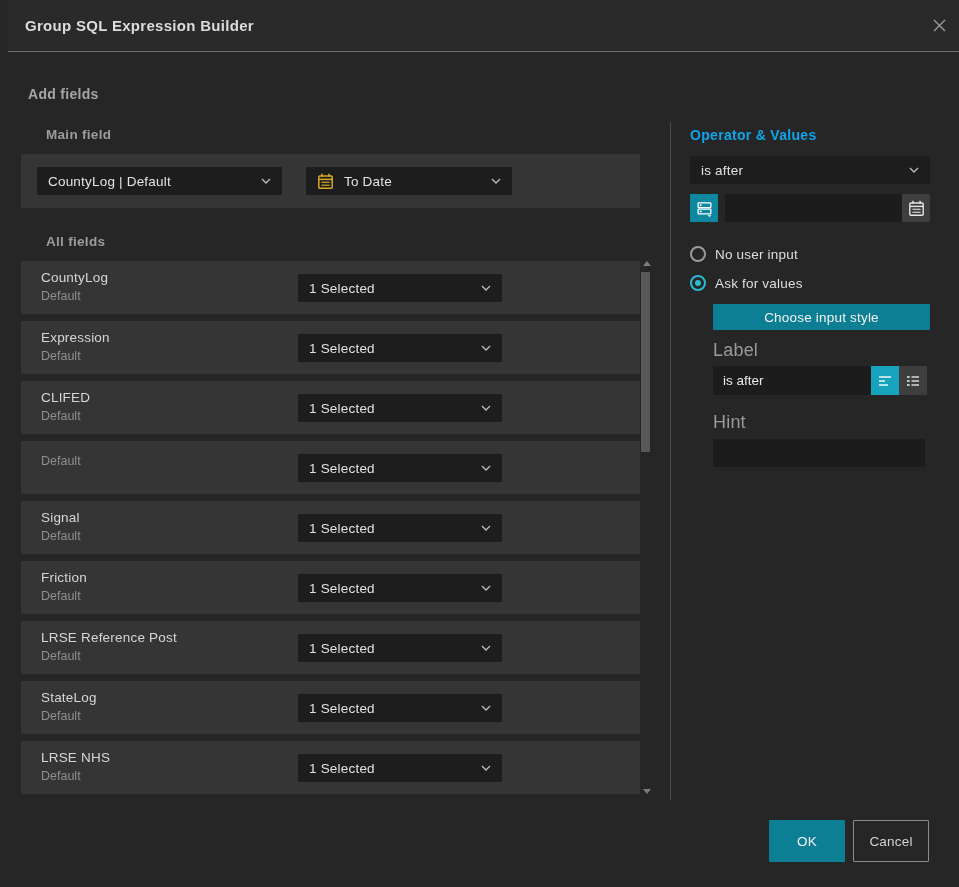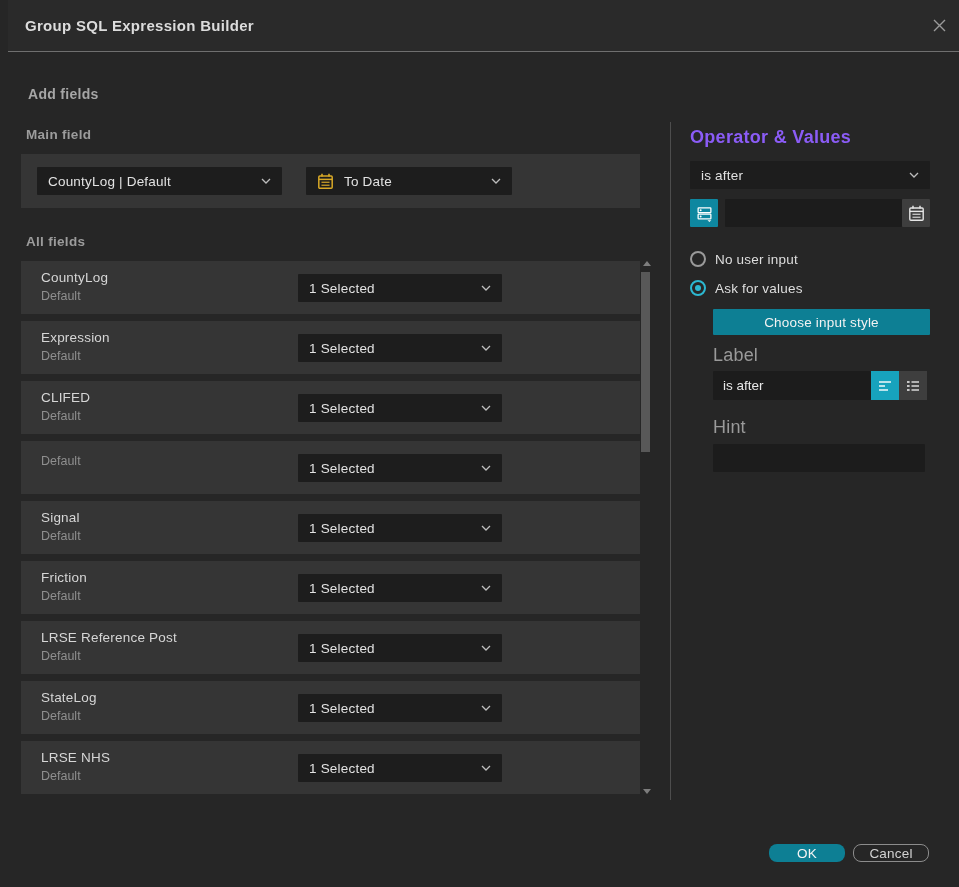--- a/index.html
+++ b/index.html
@@ -16,21 +16,21 @@
   .close-btn { width:22px; height:22px; display:flex; align-items:center; justify-content:center;
                cursor:pointer; }
 
   
   .h-addfields { position:absolute; left:28px; top:86px; font-size:14px; font-weight:bold;
                  color:#a6a6a6; letter-spacing:.3px; }
   .group-label { font-size:13.5px; font-weight:bold; color:#9c9c9c; letter-spacing:.3px; }
 
   
   .left-col { position:absolute; left:21px; top:127px; width:619px; }
-  .left-col .group-label { margin-left:5px; }
+  .left-col .group-label { margin-left:25px; }
   .main-panel { margin-top:12px; height:54px; background:#353535;
                 display:flex; align-items:center; padding-left:16px; gap:24px; }
 
   .select { background:#1d1d1d; height:28px; display:flex; align-items:center;
             justify-content:space-between; padding:0 11px; cursor:pointer; border-radius:1px; }
   .select .sel-text { font-size:13.5px; color:#e2e2e2; letter-spacing:.2px;
                       display:flex; align-items:center; gap:10px; }
   .sel-field  { width:245px; }
   .sel-date   { width:206px; }
   .sel-row    { width:204px; }
@@ -53,21 +53,21 @@
                  border-left:4px solid transparent; border-right:4px solid transparent;
                  border-top:5px solid #7d7d7d; }
   .sb-thumb { position:absolute; left:1px; top:19px; width:9px; height:180px; background:#585858; }
 
   
   .v-divider { position:absolute; left:670px; top:122px; height:678px; width:0;
                border-left:1px solid #4d4d4d; }
 
   
   .right-col { position:absolute; left:690px; top:127px; width:240px; }
-  .op-heading { font-size:18px; font-weight:bold; color:#8b5cf6; letter-spacing:.3px; }
+  .op-heading { font-size:14px; font-weight:bold; color:#0ea5e9; letter-spacing:.3px; }
   .right-col .sel-op { margin-top:13px; }
 
   .value-row { margin-top:10px; display:flex; align-items:center; }
   .icon-btn { width:28px; height:28px; display:flex; align-items:center; justify-content:center;
               cursor:pointer; border-radius:1px; }
   .btn-teal { background:var(--teal_btn,#0e87a0); }
   .btn-gray { background:#3e3e3e; }
   .value-wrap { display:flex; flex:1; margin-left:7px; }
   .text-input { background:#1c1c1c; border:none; outline:none; color:#e8e8e8;
                 font-size:13.5px; font-family:"Liberation Sans",sans-serif;
@@ -93,22 +93,22 @@
   .label-input { width:158px; height:29px; }
   .toggle-btn { width:28px; height:29px; display:flex; align-items:center; justify-content:center;
                 cursor:pointer; }
   .toggle-on  { background:var(--teal_toggle,#17a3bd); }
   .toggle-off { background:#3e3e3e; }
   .hint-cap { margin-top:17px; }
   .hint-input { width:212px; height:28px; margin-top:6px; display:block; }
 
   
   .footer { position:absolute; right:30px; bottom:25px; display:flex; gap:8px; }
-  .btn { width:76px; height:18px; font-size:13.5px; letter-spacing:.2px; cursor:pointer;
-         font-family:"Liberation Sans",sans-serif; border-radius:8px; }
+  .btn { width:76px; height:42px; font-size:13.5px; letter-spacing:.2px; cursor:pointer;
+         font-family:"Liberation Sans",sans-serif; border-radius:1px; }
   .btn-ok { background:var(--accent,#0d7f94); color:#f5f5f5; border:none; }
   .btn-cancel { background:transparent; color:#d2d2d2; border:1px solid #8c8c8c; }
 
   svg { display:block; }
 </style>
 </head>
 <body>
 
 <div class="dialog">
 

